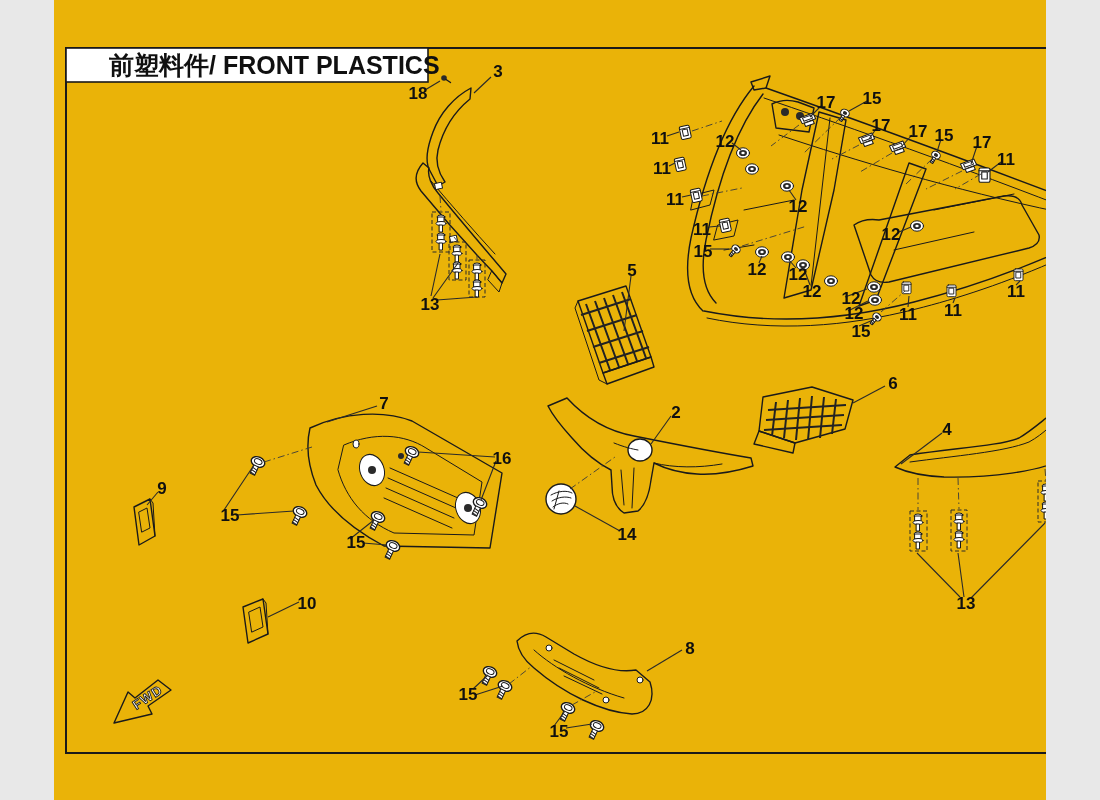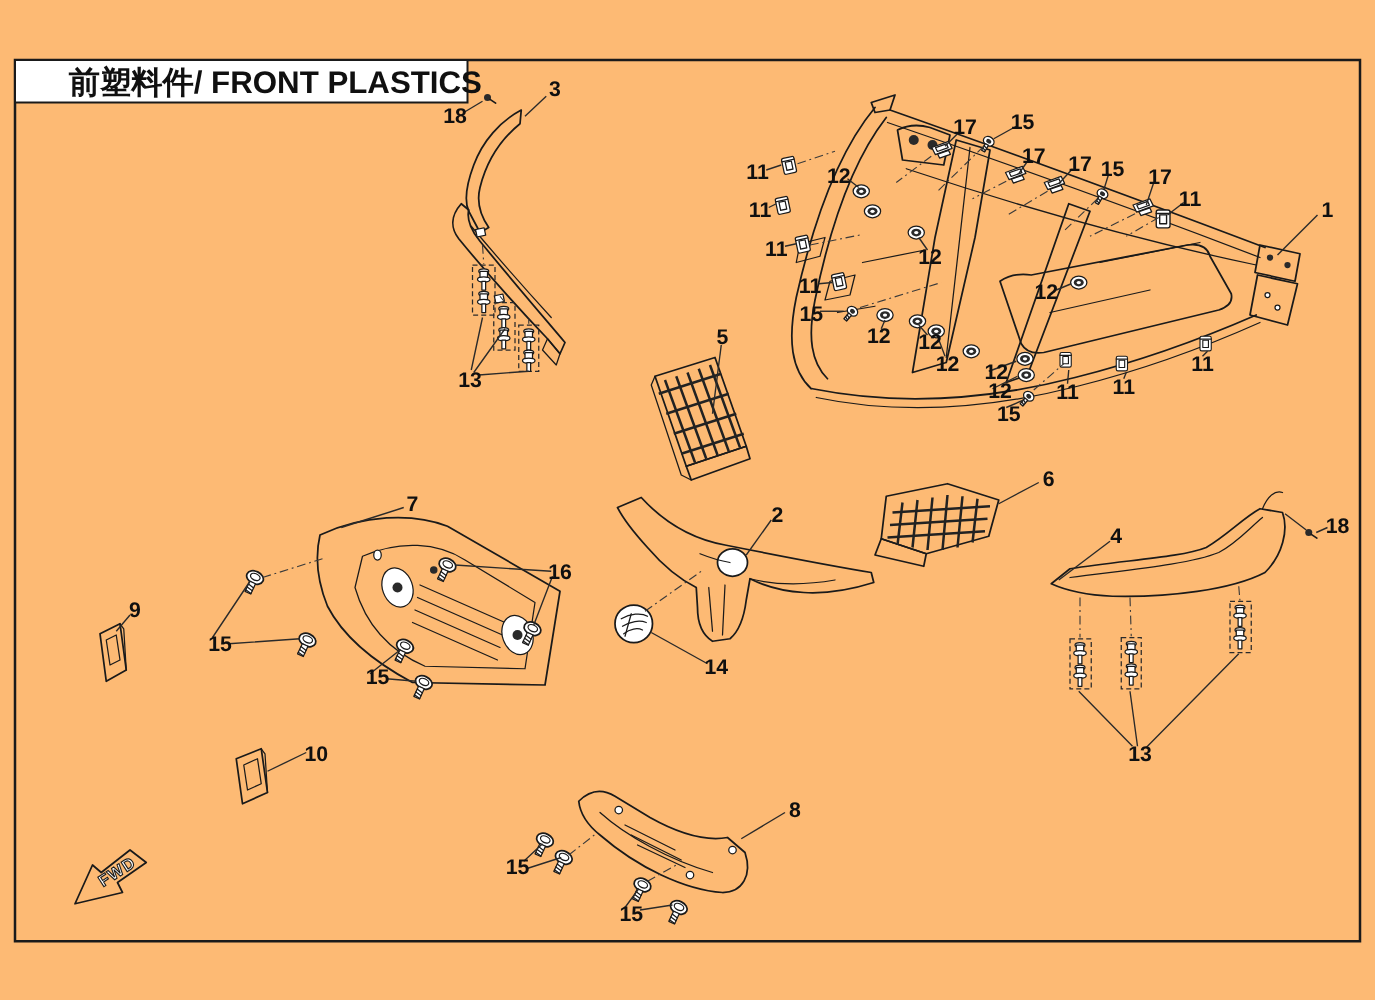--- a/index.html
+++ b/index.html
@@ -1,16 +1,16 @@
 <!DOCTYPE html>
 <html><head>
 <meta charset="utf-8">
 <style>
   html,body{margin:0;padding:0;background:#e8e8e8;}
-  .canvas{position:relative;width:1100px;height:800px;background:#fdba74;margin:0 auto;overflow:hidden;}
+  .canvas{position:relative;width:992px;height:800px;background:#eab308;margin:0 auto;overflow:hidden;}
   svg{position:absolute;left:0;top:0;}
   .ln{stroke:#1a1a1a;stroke-width:1.4;fill:none;stroke-linejoin:round;stroke-linecap:round;}
   .ln2{stroke:#1a1a1a;stroke-width:1;fill:none;stroke-linejoin:round;stroke-linecap:round;}
   .fw{fill:#ffffff;}
   .fd{fill:#2a2a2a;}
   .ld{stroke:#2a2a2a;stroke-width:1.1;fill:none;}
   .dd{stroke:#3a3a3a;stroke-width:.9;fill:none;stroke-dasharray:7 3 1.5 3;}
   .bx{stroke:#2a2a2a;stroke-width:1;fill:none;stroke-dasharray:4 2.5;}
   .co{font:bold 17px "Liberation Sans",sans-serif;fill:#101010;text-anchor:middle;}
   .title-t{font:bold 25px "Liberation Sans","DejaVu Sans",sans-serif;fill:#101010;}

